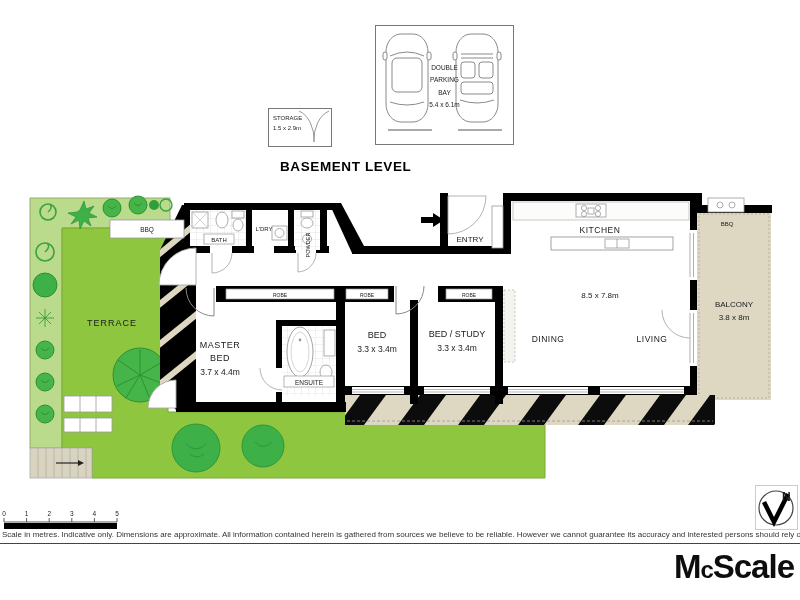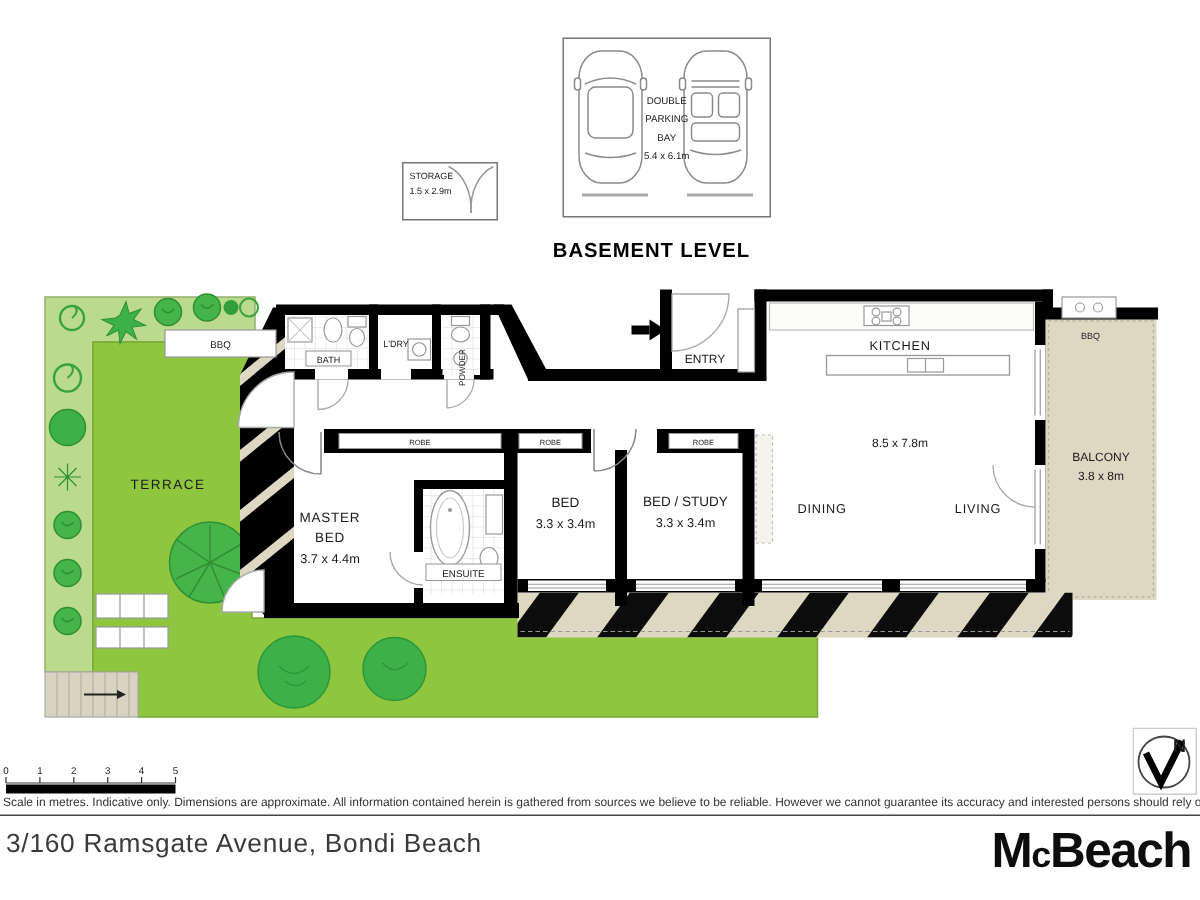--- a/index.html
+++ b/index.html
@@ -4,21 +4,21 @@
 <style>
   html,body{margin:0;padding:0;background:#fff;}
   .page{position:relative;width:800px;height:600px;background:#fff;
         font-family:"Liberation Sans",sans-serif;overflow:hidden;}
   .abs{position:absolute;}
   
   .parking-box{left:375px;top:25px;width:137px;height:118px;border:1px solid #777;}
   .parking-text{left:0;top:36px;width:100%;text-align:center;font-size:6.5px;line-height:1.9;color:#222;}
   .storage-box{left:268px;top:108px;width:62px;height:37px;border:1px solid #777;}
   .storage-text{left:4px;top:4px;font-size:6px;line-height:1.7;color:#222;}
-  .level-title{font-weight:bold;font-size:13.5px;letter-spacing:.6px;color:#000;text-align:right;}
+  .level-title{font-weight:bold;font-size:13.5px;letter-spacing:.6px;color:#000;text-align:left;}
   .basement-title{left:280px;top:159px;width:220px;}
   .entry-title{left:300px;top:483px;width:210px;}
   
   .disclaimer{left:0;top:530px;width:798px;font-size:8px;color:#333;padding-left:2px;
               border-bottom:1px solid #444;padding-bottom:4px;white-space:nowrap;overflow:hidden;}
   .address{left:4px;top:552px;font-size:17.5px;color:#3a3a3a;letter-spacing:.5px;}
   .brand{right:6px;top:548px;font-size:33px;font-weight:bold;color:#0d0d0d;letter-spacing:-1px;}
   .brand .mc-c{font-size:24px;}
   svg text{font-family:"Liberation Sans",sans-serif;fill:#1a1a1a;}
 </style>
@@ -327,16 +327,15 @@
   </svg>
 
   <svg class="abs" style="left:755px;top:485px" width="43" height="45" viewBox="0 0 43 45">
     <rect x="0.5" y="0.5" width="42" height="44" fill="#fff" stroke="#ccc" stroke-width="1"></rect>
     <circle cx="21" cy="23" r="17" fill="#fff" stroke="#444" stroke-width="1.2"></circle>
     <polyline points="9,17 19,37 33,9" fill="none" stroke="#000" stroke-width="4.5"></polyline>
     <text x="27" y="16" font-size="12" font-weight="bold" fill="#000">N</text>
   </svg>
 
   <div class="abs disclaimer">Scale in metres. Indicative only. Dimensions are approximate. All information contained herein is gathered from sources we believe to be reliable. However we cannot guarantee its accuracy and interested persons should rely on their own inquiries</div>
-  <div class="abs address">3/160 Ramsgate Avenue, Bondi Beach</div>
-  <div class="abs brand"><span>M</span><span class="mc-c">c</span><span>Beach</span></div>
+  <div class="abs brand"><span>M</span><span class="mc-c">c</span><span>Scale</span></div>
 
 </div>
 
 </body></html>

